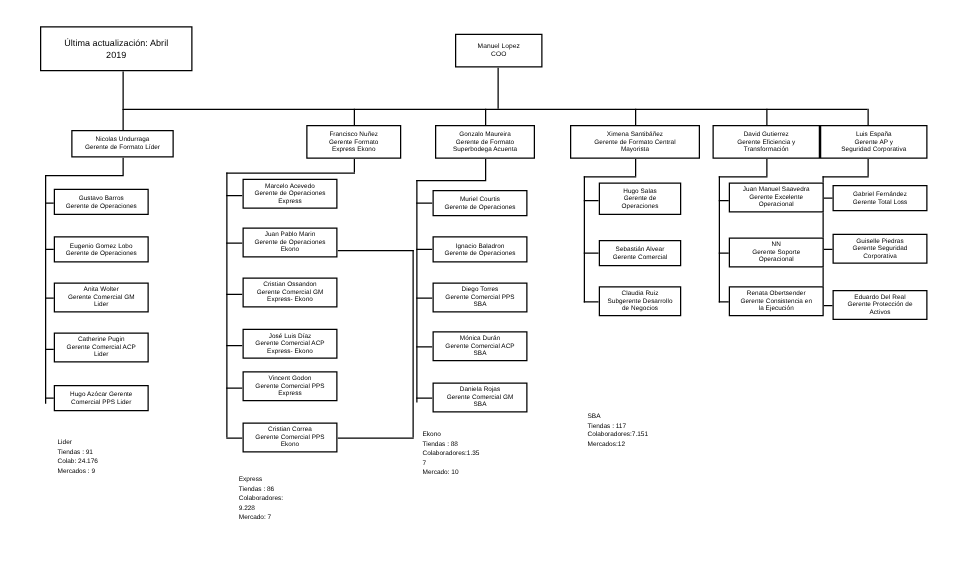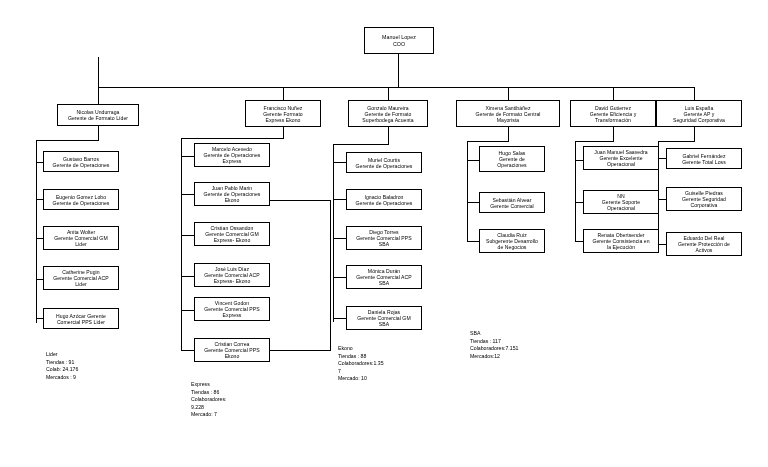--- a/index.html
+++ b/index.html
@@ -47,20 +47,24 @@
     white-space:pre-line;
     text-align:left;
     z-index:2;
   }
 </style>
 </head>
 <body>
 
 <div id="canvas">
 
+  <div class="box note" style="left:32px;top:21px;width:122px;height:36px;">
+    <span class="lines">Última actualización: Abril
+2019</span>
+  </div>
 
   <div class="box root" style="left:364px;top:27px;width:70px;height:27px;">
     <span class="lines">Manuel Lopez
 COO</span>
   </div>
 
   <div class="conn v" style="left:398px;top:54px;height:33px;"></div>
 
   <div class="conn h" style="left:98px;top:87px;width:596px;"></div>
 

